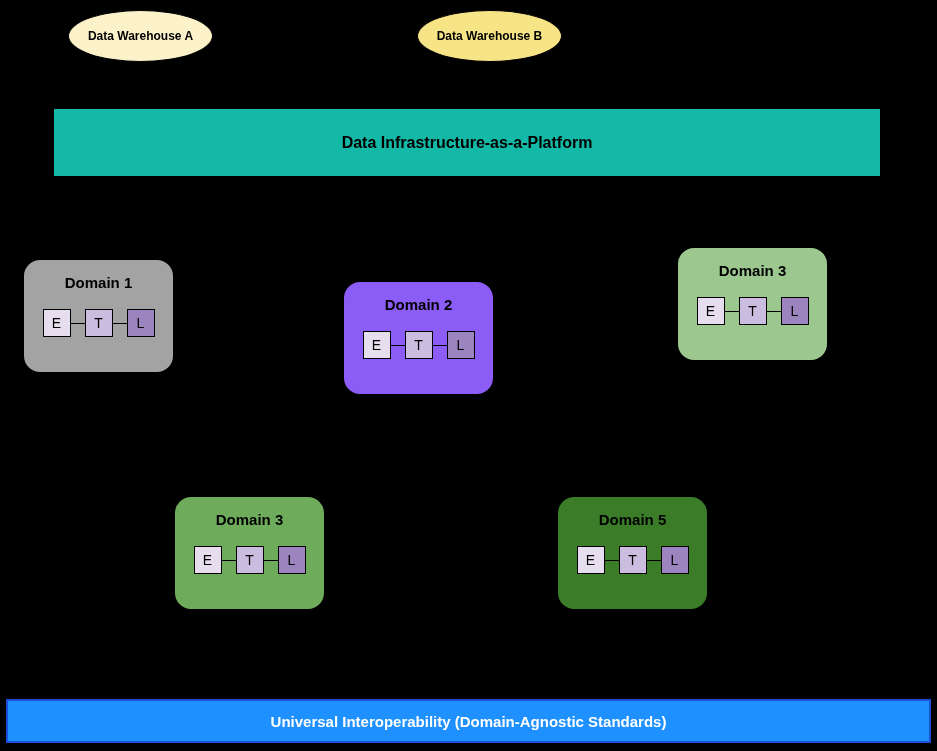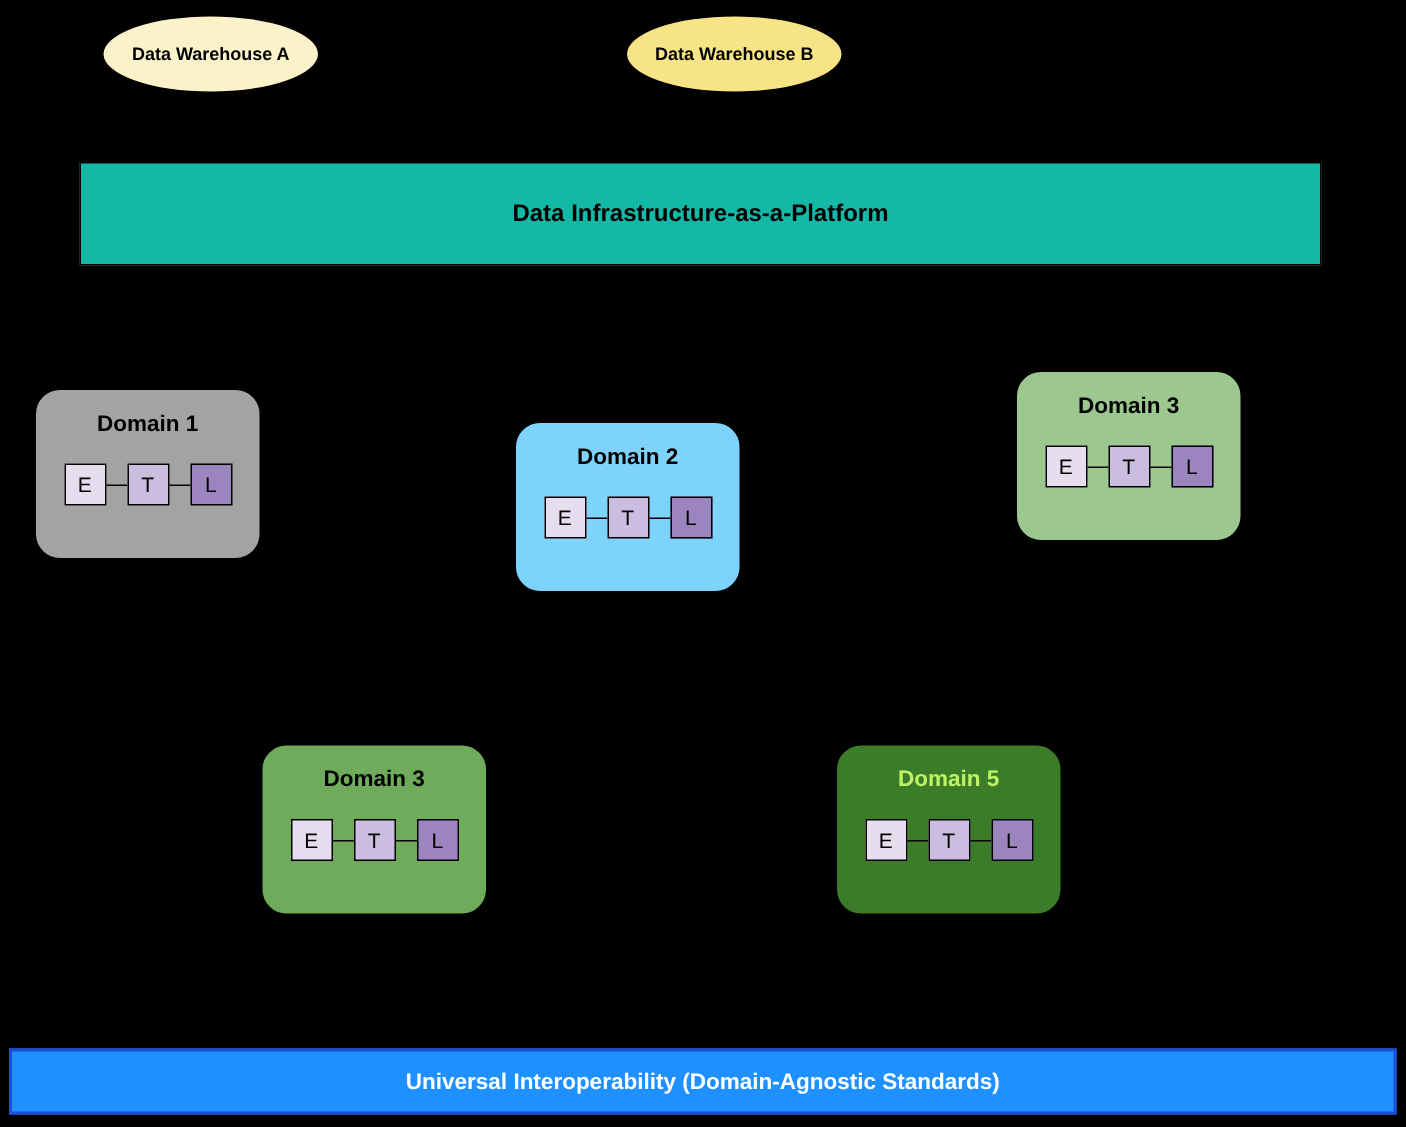--- a/index.html
+++ b/index.html
@@ -46,25 +46,25 @@
       border-radius: 18px;
       padding: 14px 12px 10px 12px;
     }
     .domain-title {
       font-size: 15px;
       font-weight: bold;
       text-align: center;
       margin-bottom: 18px;
     }
     .d1 { background: #a3a3a3; }
-    .d2 { background: #7dd3fc; }
+    .d2 { background: #8b5cf6; }
     .d3 { background: #9cc78f; }
     .d4 { background: #6eac5c; }
     .d5 { background: #3a7c27; }
-    .d5 .domain-title { color: #bef264; }
+    .d5 .domain-title { color: #000000; }
     .etl-row {
       display: flex;
       align-items: center;
       justify-content: center;
       gap: 0;
     }
     .etl-box {
       width: 28px;
       height: 28px;
       border: 1px solid #000;

